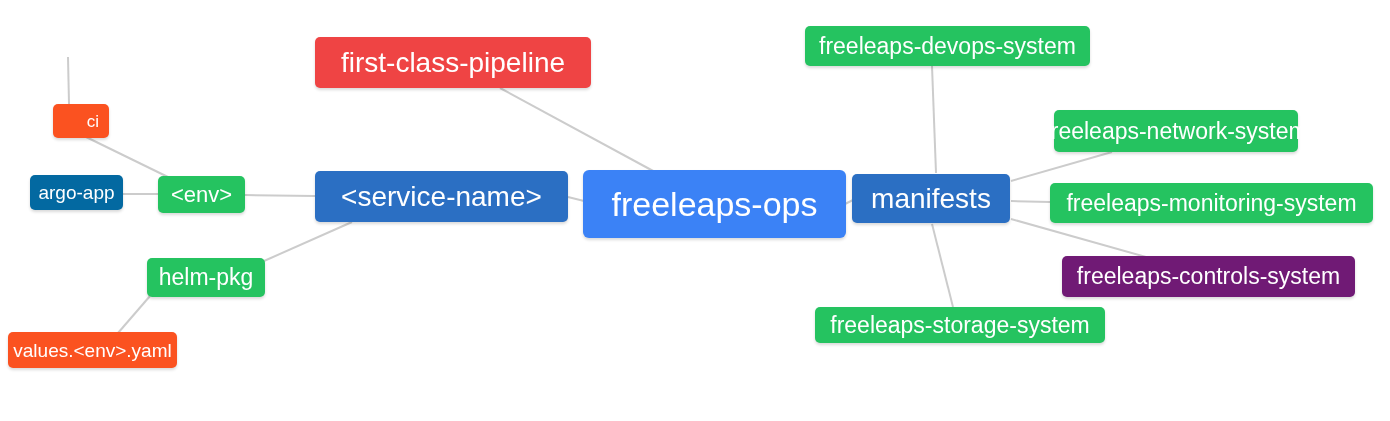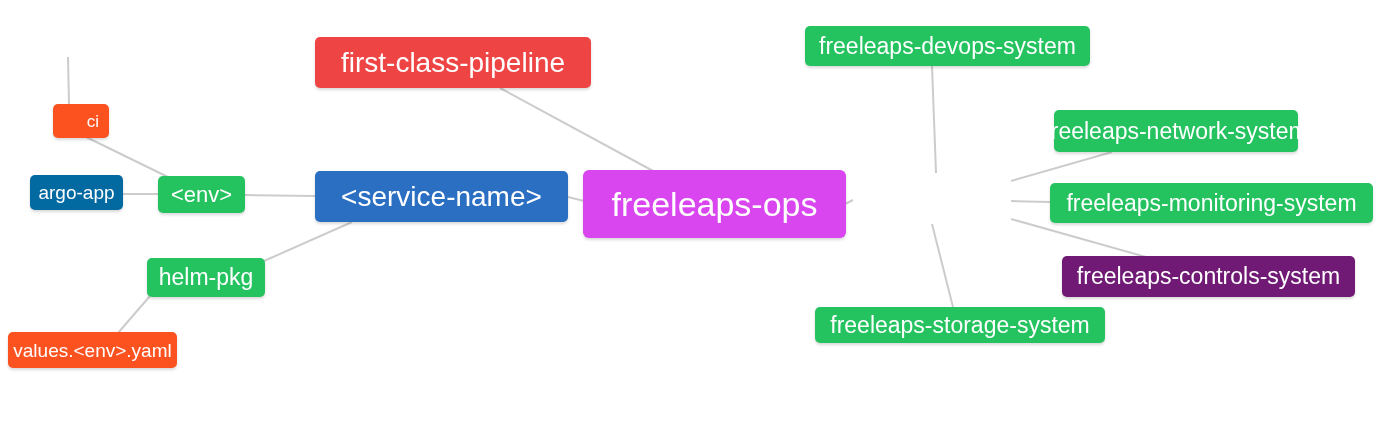--- a/index.html
+++ b/index.html
@@ -81,20 +81,21 @@
     <line x1="932" y1="224" x2="953" y2="307"></line>
   </svg>
 
   <div class="node n-ci" style="background: rgb(251, 82, 32);">ci</div>
   <div class="node n-argo" style="background: #0369a1;">argo-app</div>
   <div class="node n-env" style="background: rgb(37, 195, 96);">&lt;env&gt;</div>
   <div class="node n-helm" style="background: rgb(37, 195, 96);">helm-pkg</div>
   <div class="node n-values" style="background: rgb(251, 82, 32);">values.&lt;env&gt;.yaml</div>
   <div class="node n-service" style="background: rgb(43, 111, 195);">&lt;service-name&gt;</div>
   <div class="node n-fcp" style="background: #ef4444;">first-class-pipeline</div>
-  <div class="node n-ops" style="background: #d946ef;">freeleaps-ops</div>
+  <div class="node n-ops" style="background: #3b82f6;">freeleaps-ops</div>
+  <div class="node n-manifests" style="background: rgb(43, 111, 195);">manifests</div>
   <div class="node n-devops" style="background: rgb(37, 195, 96);">freeleaps-devops-system</div>
   <div class="node n-network" style="background: rgb(37, 195, 96);">freeleaps-network-system</div>
   <div class="node n-monitoring" style="background: rgb(37, 195, 96);">freeleaps-monitoring-system</div>
   <div class="node n-controls" style="background: #701a75;">freeleaps-controls-system</div>
   <div class="node n-storage" style="background: rgb(37, 195, 96);">freeleaps-storage-system</div>
 
 </div>
 
 </body></html>

